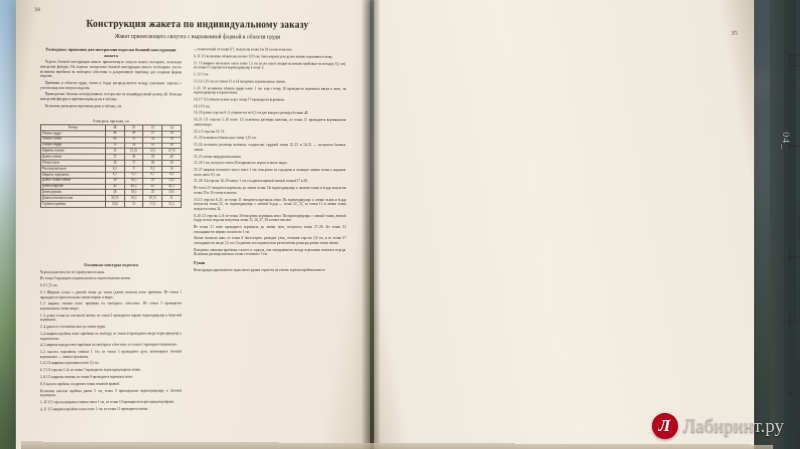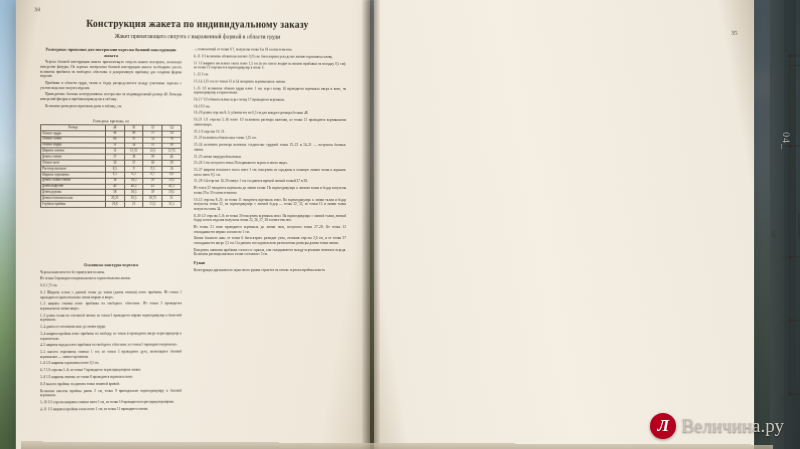--- a/index.html
+++ b/index.html
@@ -386,16 +386,16 @@
         </svg>
       </div>
     </div>
 
     <div class="gutter"></div>
     <div class="edge-bottom"></div>
   </div>
 
   <div class="wm">
     <div class="wm-logo">Л</div>
-    <div class="wm-txt">Величина.ру</div>
+    <div class="wm-txt">Лабиринт.ру</div>
   </div>
 
 </div>
 
 </body></html>

